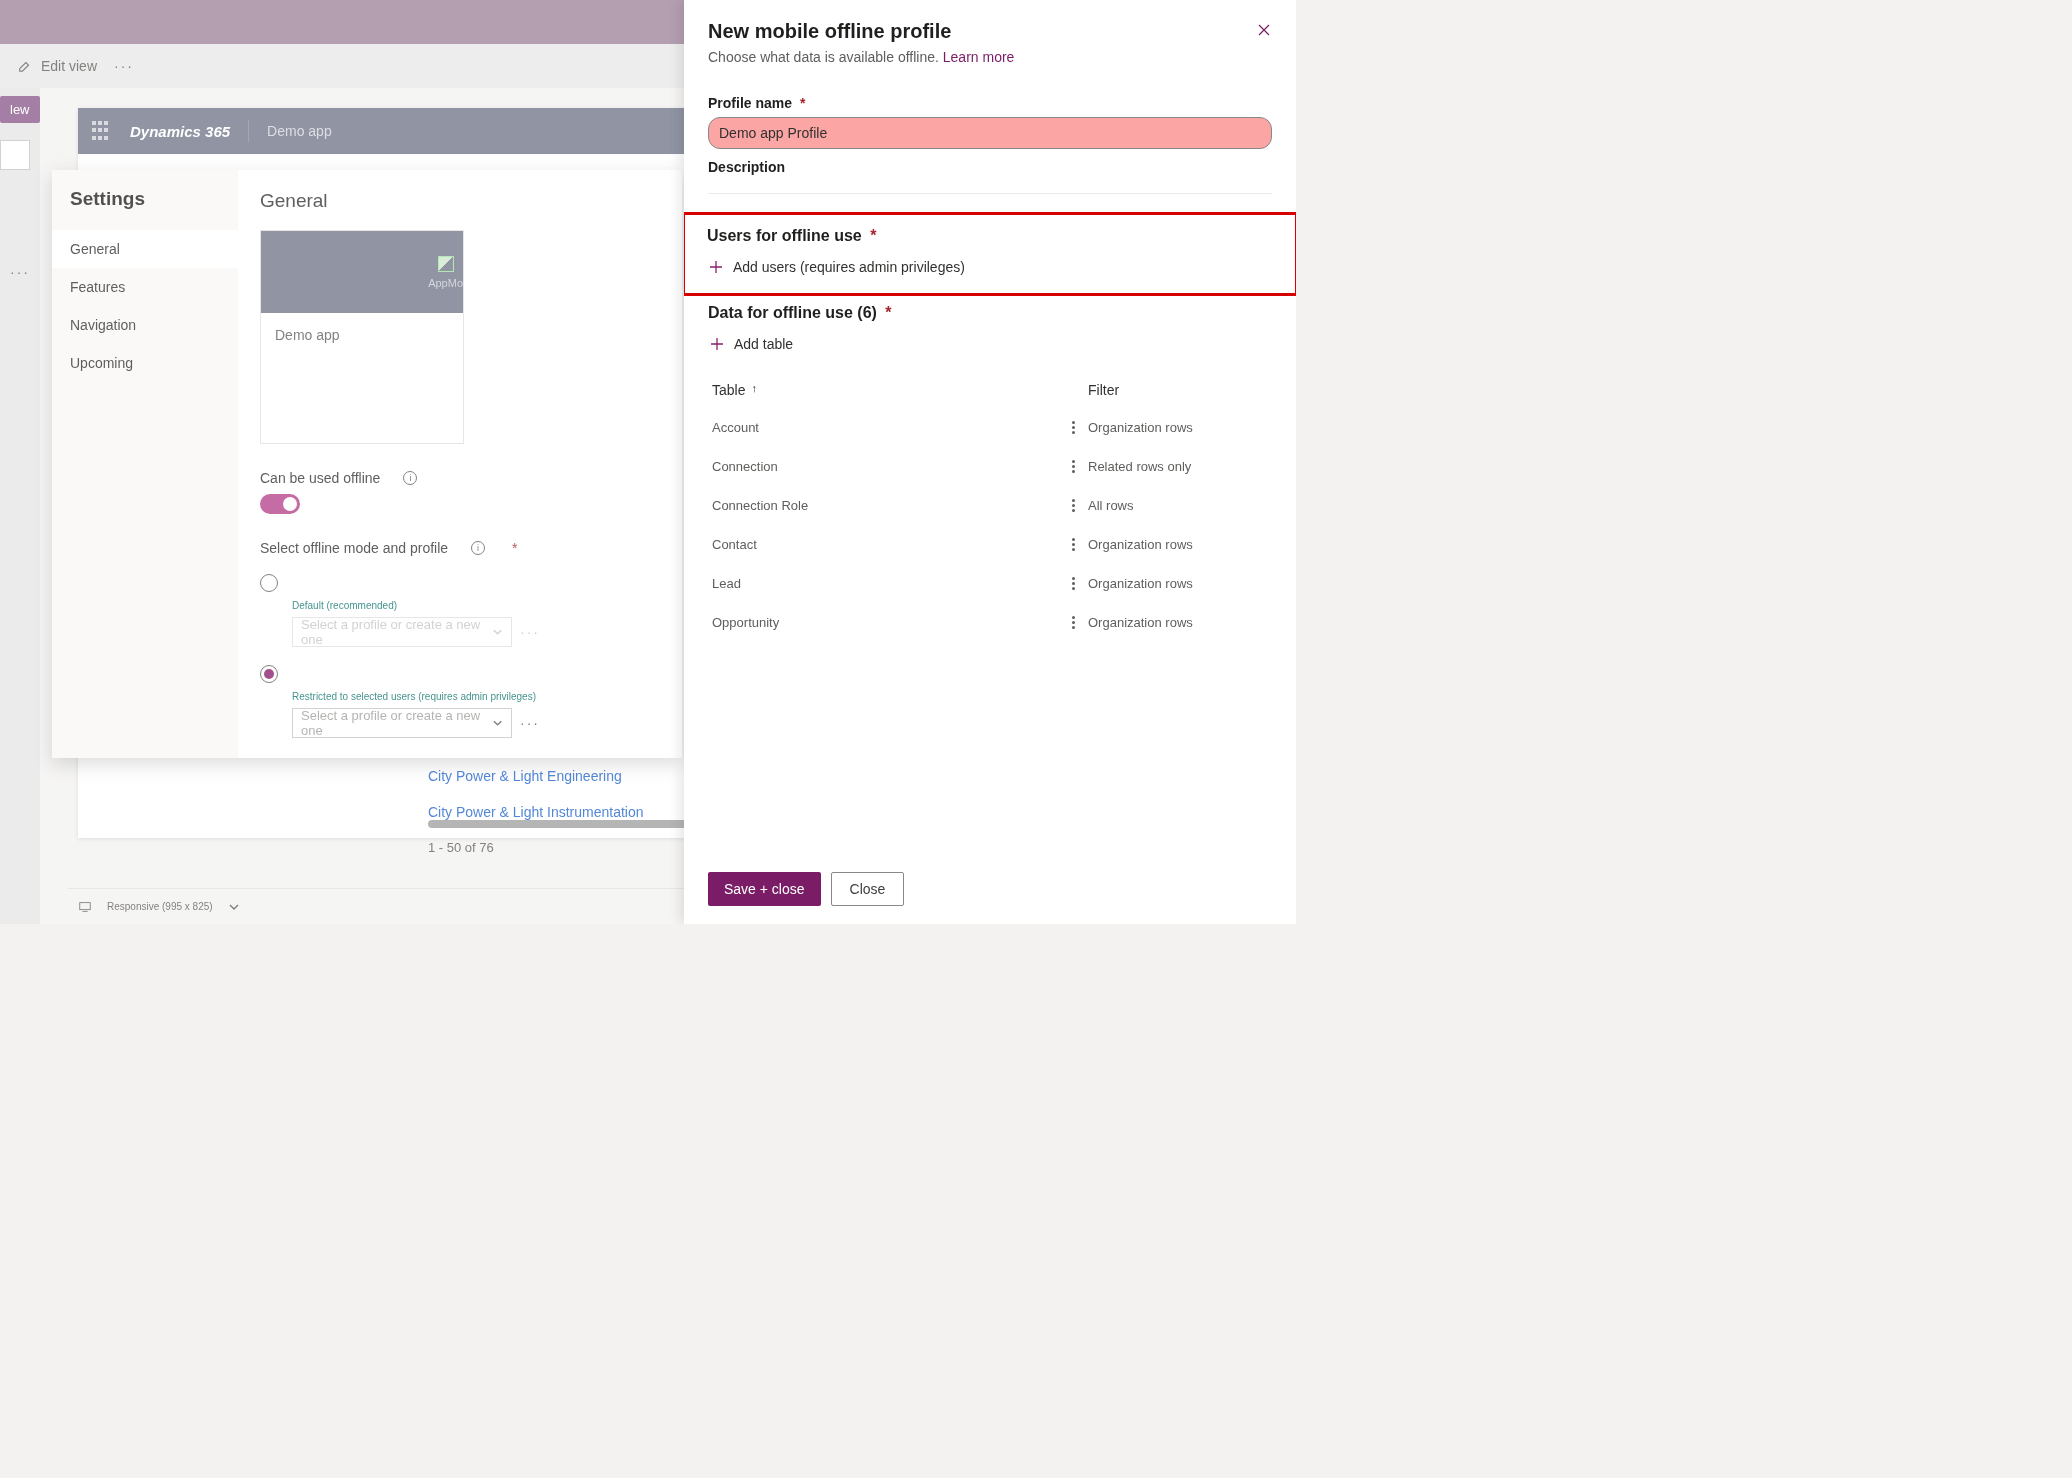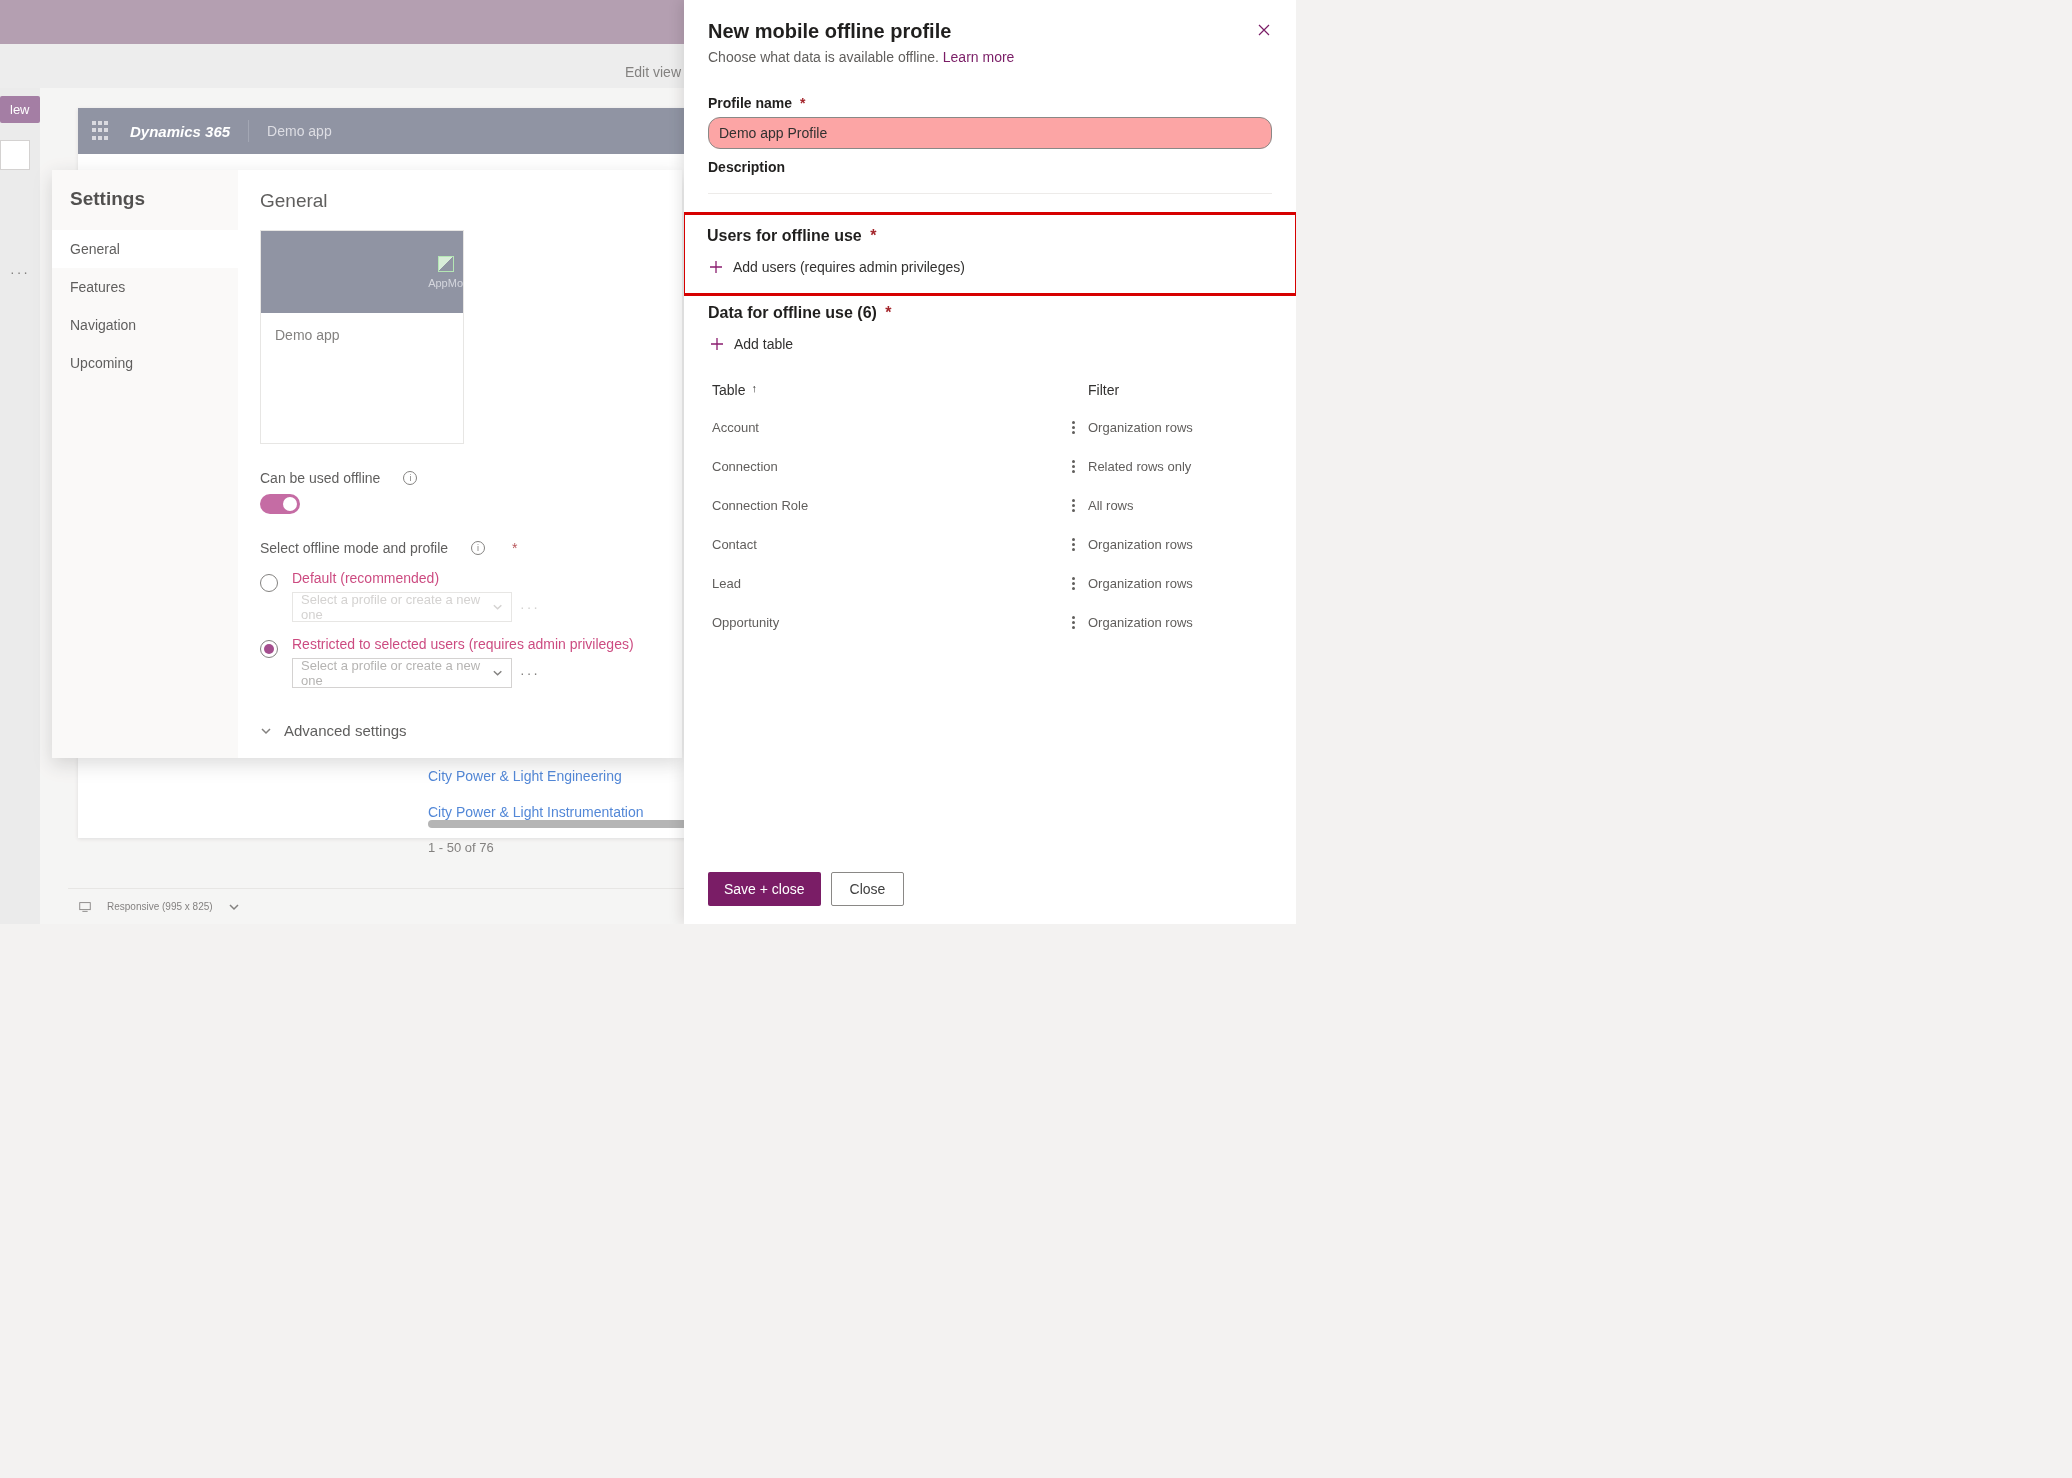--- a/index.html
+++ b/index.html
@@ -1,20 +1,20 @@
 <!DOCTYPE html>
 <html><head>
 <meta charset="utf-8">
 <style>
 * { box-sizing: border-box; margin: 0; padding: 0; }
 body { font-family: "Segoe UI", -apple-system, sans-serif; font-size: 14px; color: #323130; background: #f3f2f1; overflow: hidden; position: relative; width: 1296px; height: 924px; }
 
 
 .top-purple-bar { position: absolute; top: 0; left: 0; right: 0; height: 44px; background: #9f849b; }
-.top-toolbar { position: absolute; top: 44px; left: 0; right: 0; height: 44px; background: #e8e8e8; display: flex; align-items: center; padding-left: 10px; gap: 20px; color: #605e5c; flex-direction: column; }
+.top-toolbar { position: absolute; top: 44px; left: 0; right: 0; height: 44px; background: #e8e8e8; display: flex; align-items: center; padding-left: 18px; gap: 9px; color: #605e5c; }
 .top-toolbar .edit-icon { width: 14px; height: 14px; }
 .left-col { position: absolute; top: 88px; left: 0; width: 40px; bottom: 0; background: #e6e6e6; }
 .btn-new { position: absolute; top: 96px; left: 0; background: #8b5a8b; color: #fff; padding: 6px 10px; border-radius: 2px; font-size: 13px; }
 .small-input { position: absolute; top: 140px; left: 0; width: 30px; height: 30px; background: #fff; border: 1px solid #c8c6c4; }
 .more-dots-left { position: absolute; top: 264px; left: 10px; color: #605e5c; letter-spacing: 2px; }
 
 
 .app-preview { position: absolute; top: 108px; left: 78px; right: 0; height: 730px; background: #fff; box-shadow: 0 1px 4px rgba(0,0,0,0.12); }
 .app-preview-header { height: 46px; background: #71778a; display: flex; align-items: center; padding: 0 14px; color: #fff; gap: 18px; }
 .app-preview-header .waffle { width: 20px; height: 20px; display: flex; flex-wrap: wrap; gap: 2px; }
@@ -51,21 +51,21 @@
 .field-row { display: flex; align-items: center; gap: 23px; margin-top: 26px; color: #323130; font-size: 14px; }
 .info-icon { width: 14px; height: 14px; border: 1px solid #605e5c; border-radius: 50%; display: inline-flex; align-items: center; justify-content: center; font-size: 9px; color: #605e5c; }
 .asterisk { color: #a4262c; margin-left: 4px; }
 
 .toggle { width: 40px; height: 20px; background: #b5438b; border-radius: 10px; position: relative; margin-top: 8px; }
 .toggle .knob { width: 14px; height: 14px; background: #fff; border-radius: 50%; position: absolute; top: 3px; right: 3px; }
 
 .radio-opt { display: flex; align-items: flex-start; gap: 14px; margin-top: 14px; }
 .radio-circle { width: 18px; height: 18px; border: 1px solid #605e5c; border-radius: 50%; margin-top: 4px; flex-shrink: 0; display: flex; align-items: center; justify-content: center; }
 .radio-circle.selected::after { content: ""; width: 10px; height: 10px; background: #8b1d6f; border-radius: 50%; }
-.opt-label { font-size: 14px; color: #be185d; margin-bottom: 6px; }
+.opt-label { font-size: 10px; color: #0f766e; margin-bottom: 6px; margin-top: 30px; }
 .select-box { width: 220px; height: 30px; border: 1px solid #c8c6c4; background: #fff; display: flex; align-items: center; padding: 0 8px; color: #a19f9d; font-size: 13px; justify-content: space-between; }
 .select-box.disabled { color: #c8c6c4; border-color: #e1dfdd; }
 .more-horiz { letter-spacing: 2px; color: #605e5c; margin-left: 8px; }
 .more-horiz.disabled { color: #c8c6c4; }
 
 .advanced-row { display: flex; align-items: center; gap: 12px; margin-top: 34px; color: #323130; font-size: 15px; }
 .chev { width: 12px; height: 12px; }
 
 
 .dim-overlay { position: absolute; inset: 0; background: rgba(255,255,255,0.22); pointer-events: none; }

